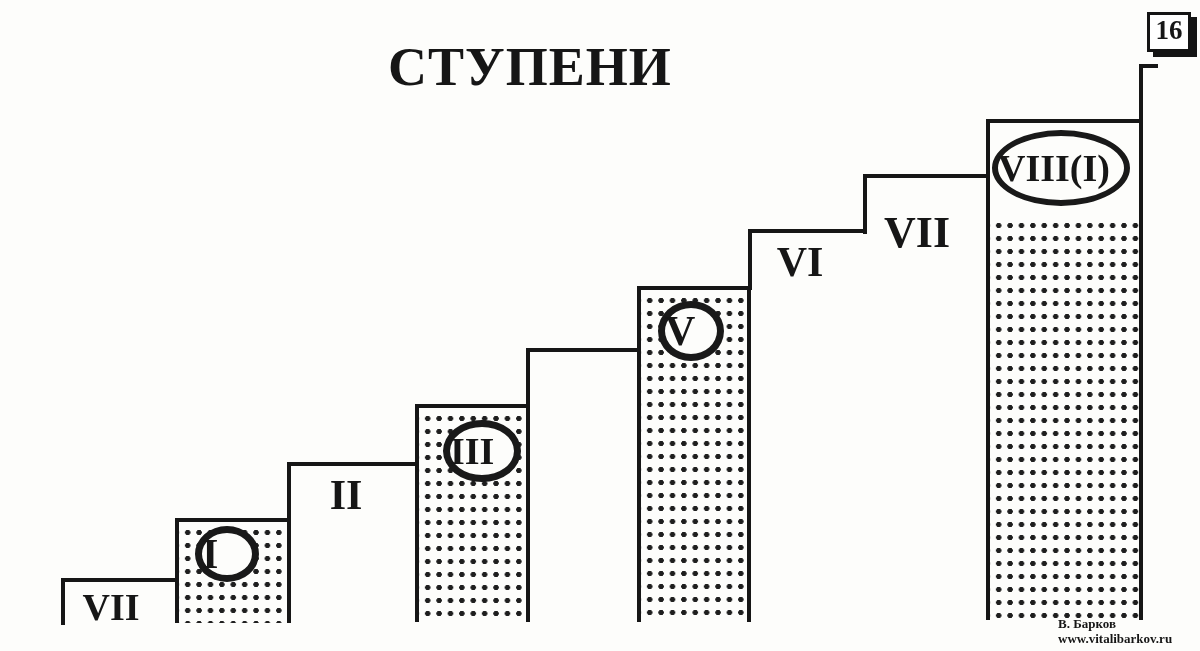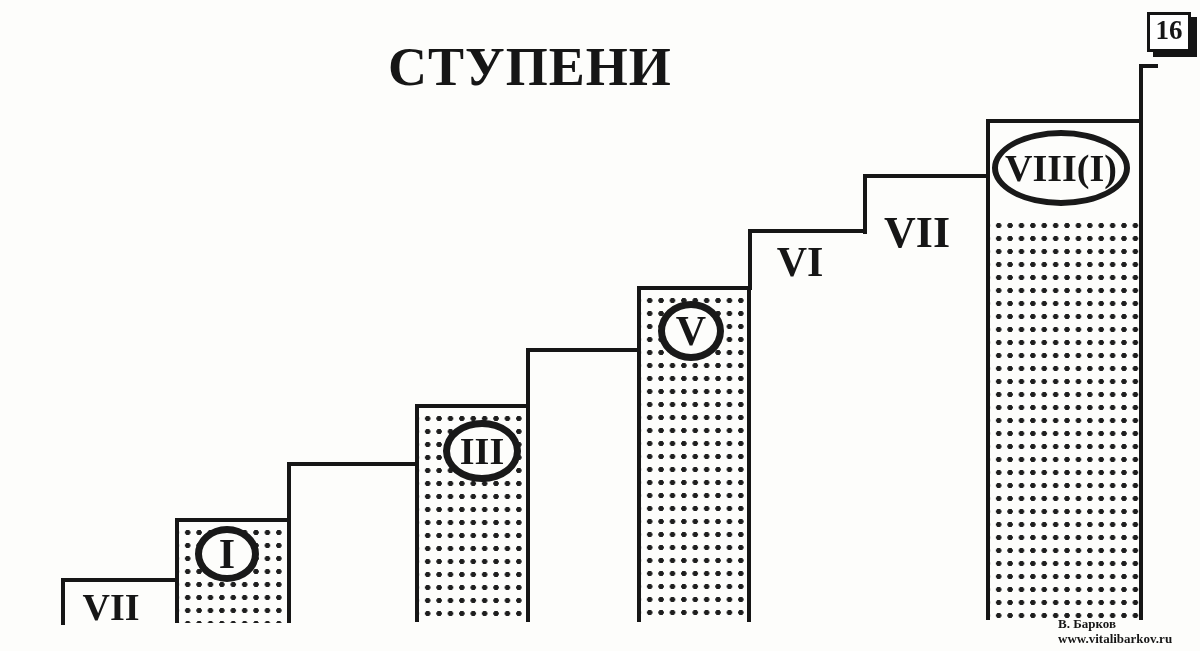--- a/index.html
+++ b/index.html
@@ -39,21 +39,21 @@
   .dots{
     position:absolute;left:0;right:0;top:0;bottom:0;
     background-image:radial-gradient(circle,#1e1e1e 2.4px,rgba(0,0,0,0) 2.9px);
     background-size:11.4px 13px;
     background-position:3px 4px;
   }
   .oval{
     position:absolute;
     background:#fdfdfb;
     border:7px solid #191919;border-radius:50%;
-    display:flex;align-items:center;justify-content:center;
+    display:flex;align-items:center;justify-content:flex-start;
     font-weight:700;line-height:1;
     box-sizing:border-box;
     white-space:nowrap;
   }
   .credit{
     position:absolute;left:1058px;top:616px;width:142px;
     font-size:13px;font-weight:700;line-height:15px;
   }
 </style>
 </head>
@@ -72,20 +72,21 @@
 
   <div class="block" style="left:175px;top:518px;width:116px;height:105px;">
     <div class="dots"></div>
     <div class="oval" style="left:16px;top:4px;width:64px;height:56px;font-size:42px;">
       <span>I</span>
     </div>
   </div>
 
   <div class="riser" style="left:287px;top:462px;width:4px;height:60px;"></div>
   <div class="tread" style="left:287px;top:462px;width:130px;height:4px;"></div>
+  <div class="step-label" style="left:306px;top:474px;">II</div>
 
   <div class="block" style="left:415px;top:404px;width:115px;height:218px;">
     <div class="dots"></div>
     <div class="oval" style="left:24px;top:12px;width:78px;height:62px;font-size:38px;">
       <span>III</span>
     </div>
   </div>
 
   <div class="riser" style="left:526px;top:348px;width:4px;height:61px;"></div>
   <div class="tread" style="left:526px;top:348px;width:114px;height:4px;"></div>

